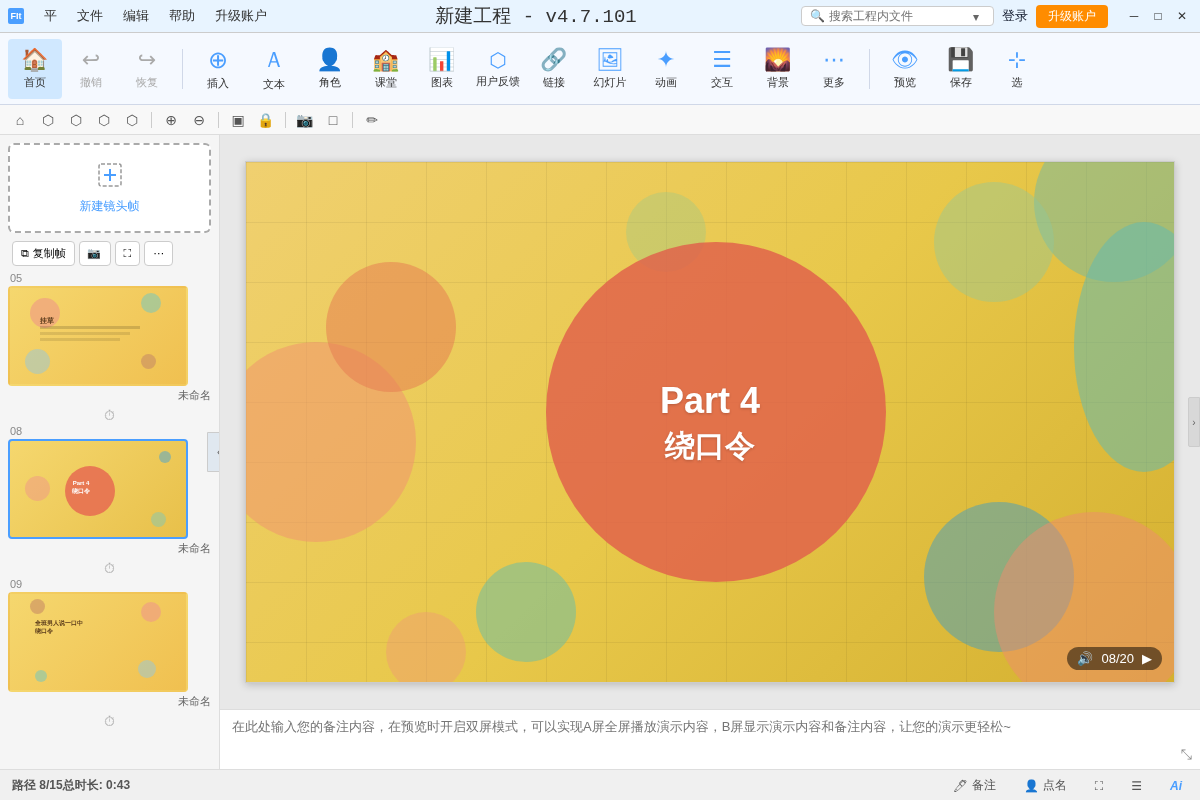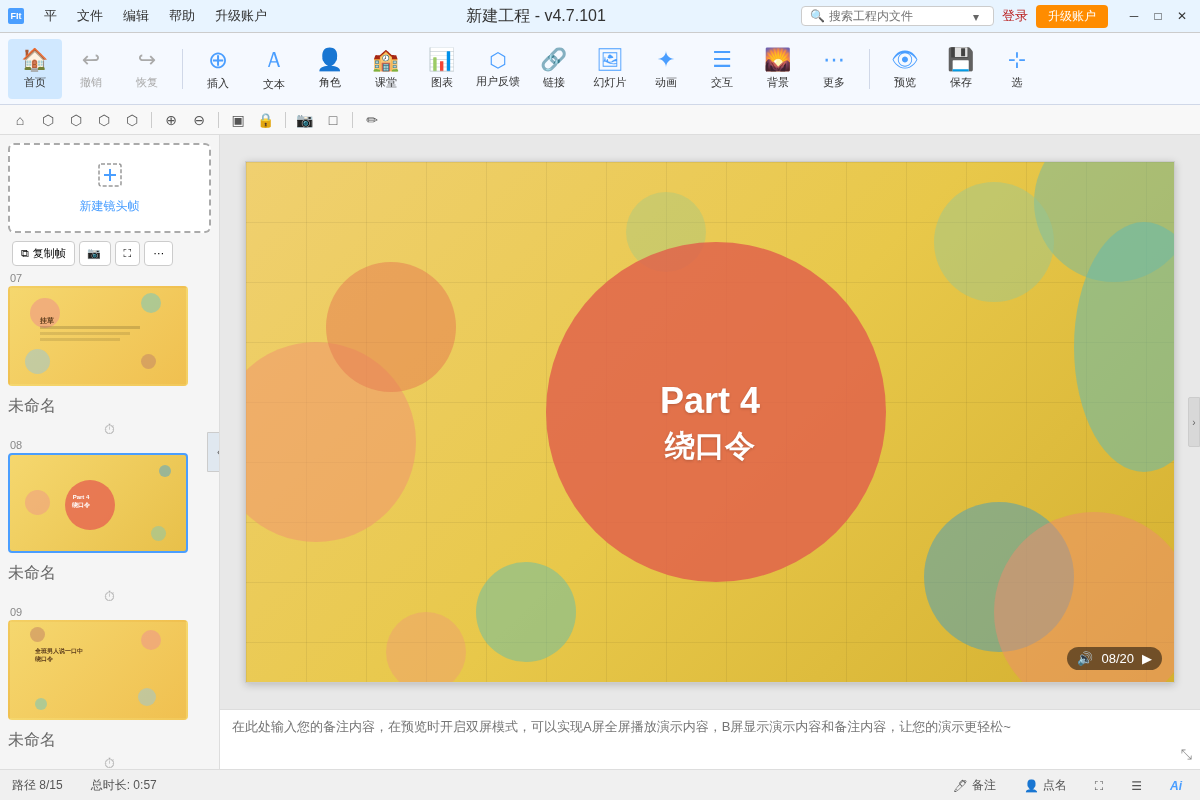--- a/index.html
+++ b/index.html
@@ -11,26 +11,26 @@
       background: #e8f4ff;
       display: flex;
       align-items: center;
       padding: 16px 8px;
       border-bottom: 1px solid #ccc;
     }
     .title-bar-left { display: flex; gap: 16px; align-items: center; }
     .title-bar-icon { width: 16px; height: 16px; background: #4a9eff; border-radius: 2px; display: flex; align-items: center; justify-content: center; color: white; font-size: 10px; font-weight: bold; }
     .menu-items { display: flex; gap: 12px; }
     .menu-item { color: #333; cursor: pointer; font-size: 13px; padding: 2px 4px; }
-    .title-center { flex: 1; text-align: center; font-size: 16px; color: #333; }
+    .title-center { flex: 1; text-align: center; font-size: 19px; color: #333; font-family: Liberation Mono, monospace; }
     .title-bar-right { display: flex; gap: 8px; align-items: center; }
     .search-box { display: flex; align-items: center; background: white; border: 1px solid #ccc; border-radius: 4px; padding: 2px 8px; gap: 4px; }
     .search-input { border: none; outline: none; font-size: 12px; width: 140px; color: #999; }
     .search-dropdown { width: 12px; height: 12px; color: #666; cursor: pointer; }
-    .login-btn { color: #b91c1c; cursor: pointer; font-size: 13px; }
+    .login-btn { color: #0f172a; cursor: pointer; font-size: 13px; }
     .upgrade-btn { background: #ff8c00; color: white; border: none; border-radius: 4px; padding: 3px 12px; cursor: pointer; font-size: 12px; }
     .win-controls { display: flex; gap: 4px; margin-left: 8px; }
     .win-btn { width: 20px; height: 20px; display: flex; align-items: center; justify-content: center; cursor: pointer; font-size: 12px; color: #333; border-radius: 2px; }
 
     
     .toolbar {
       height: 72px;
       background: #f5f9ff;
       border-bottom: 1px solid #d0d8e8;
       display: flex;
@@ -110,21 +110,21 @@
     .slide-thumb {
       width: 180px;
       height: 100px;
       border-radius: 4px;
       cursor: pointer;
       position: relative;
       overflow: hidden;
       border: 2px solid transparent;
     }
     .slide-thumb.active { border-color: #4a9eff; }
-    .slide-label { font-size: 16px; color: #666; margin-top: 10px; text-align: left; }
+    .slide-label { font-size: 11px; color: #666; margin-top: 2px; text-align: right; }
     .slide-divider { display: flex; align-items: center; justify-content: center; height: 20px; cursor: pointer; color: #888; font-size: 10px; }
 
     
     .slide-bg-warm { background: linear-gradient(135deg, #f5d76e 0%, #f0c050 100%); }
     .slide-bg-warm2 { background: linear-gradient(135deg, #f5d76e 0%, #e8c04a 100%); }
 
     
     .sidebar-collapse {
       position: absolute;
       right: -12px;
@@ -270,21 +270,21 @@
       height: 32px;
       background: #f0f0f0;
       border-top: 1px solid #ddd;
       display: flex;
       align-items: center;
       padding: 0 12px;
       justify-content: space-between;
       font-size: 12px;
       color: #555;
     }
-    .status-left { display: flex; gap: 28px; }
+    .status-left { display: flex; gap: 0; font-weight: bold; }
     .status-right { display: flex; gap: 16px; align-items: center; }
     .status-btn { display: flex; align-items: center; gap: 4px; cursor: pointer; padding: 2px 6px; border-radius: 3px; }
 
     
     .thumb-slide { width: 100%; height: 100%; position: relative; overflow: hidden; }
 
     .right-panel-collapse {
       position: absolute;
       right: 0;
       top: 50%;
@@ -463,21 +463,21 @@
         </div>
         <div class="slide-action-btn">
           <span>⛶</span>
         </div>
         <div class="slide-action-btn">
           <span>⋯</span>
         </div>
       </div>
 
       <div class="slide-item-container">
-        <div class="slide-number">07</div>
+        <div class="slide-number">05</div>
         <div class="slide-thumb slide-bg-warm">
           <div class="thumb-slide">
 
             <div style="position:absolute;width:30px;height:30px;border-radius:50%;background:rgba(240,160,130,0.7);top:10px;left:20px;"></div>
             <div style="position:absolute;width:20px;height:20px;border-radius:50%;background:rgba(130,200,180,0.6);top:5px;right:25px;"></div>
             <div style="position:absolute;width:15px;height:15px;border-radius:50%;background:rgba(200,140,100,0.6);bottom:15px;right:30px;"></div>
             <div style="position:absolute;width:25px;height:25px;border-radius:50%;background:rgba(150,200,220,0.5);bottom:10px;left:15px;"></div>
 
             <div style="position:absolute;top:28px;left:30px;font-size:7px;color:#5a3a1a;font-weight:bold;">挂草</div>
             <div style="position:absolute;top:38px;left:30px;width:100px;height:3px;background:rgba(0,0,0,0.15);"></div>
@@ -578,21 +578,21 @@
     <div class="notes-area">
       <textarea class="notes-input" placeholder="在此处输入您的备注内容，在预览时开启双屏模式，可以实现A屏全屏播放演示内容，B屏显示演示内容和备注内容，让您的演示更轻松~" style=""></textarea>
       <span class="notes-expand">⤡</span>
     </div>
   </div>
 </div>
 
 <div class="status-bar">
   <div class="status-left">
     <span>路径 8/15</span>
-    <span>总时长: 0:57</span>
+    <span>总时长: 0:43</span>
   </div>
   <div class="status-right">
     <div class="status-btn">
       <span>🖊</span>
       <span>备注</span>
     </div>
     <div class="status-btn">
       <span>👤</span>
       <span>点名</span>
     </div>

